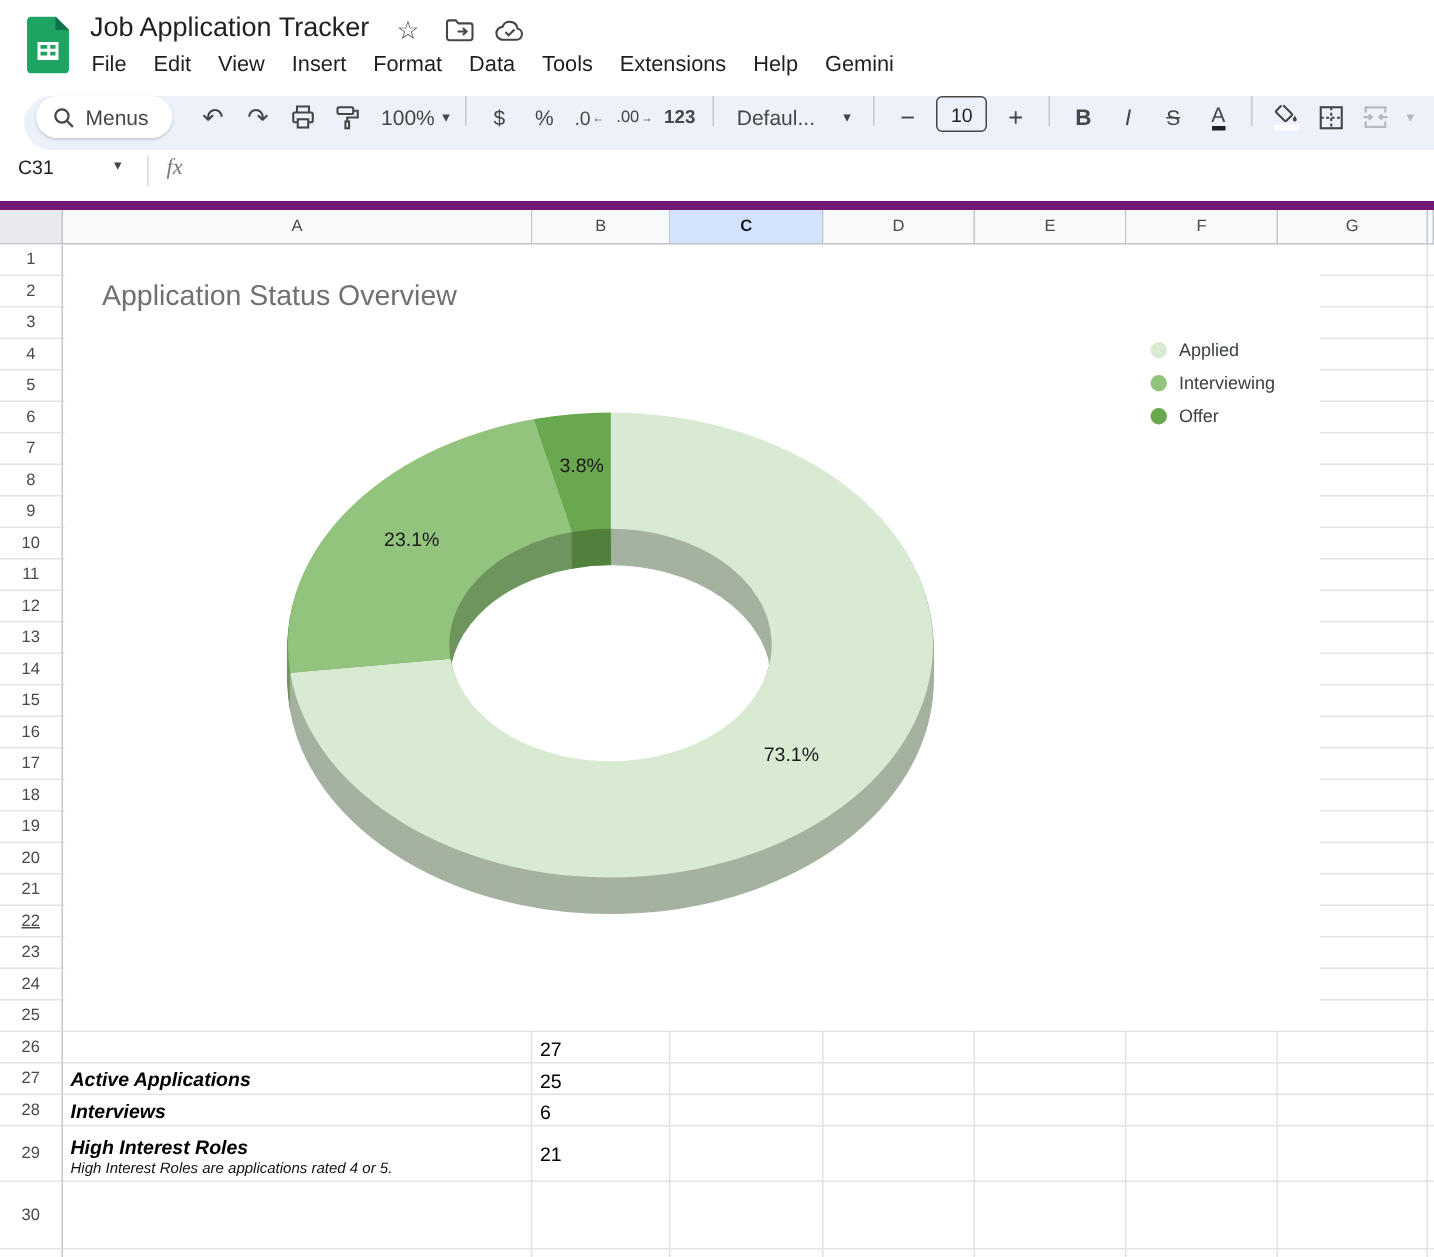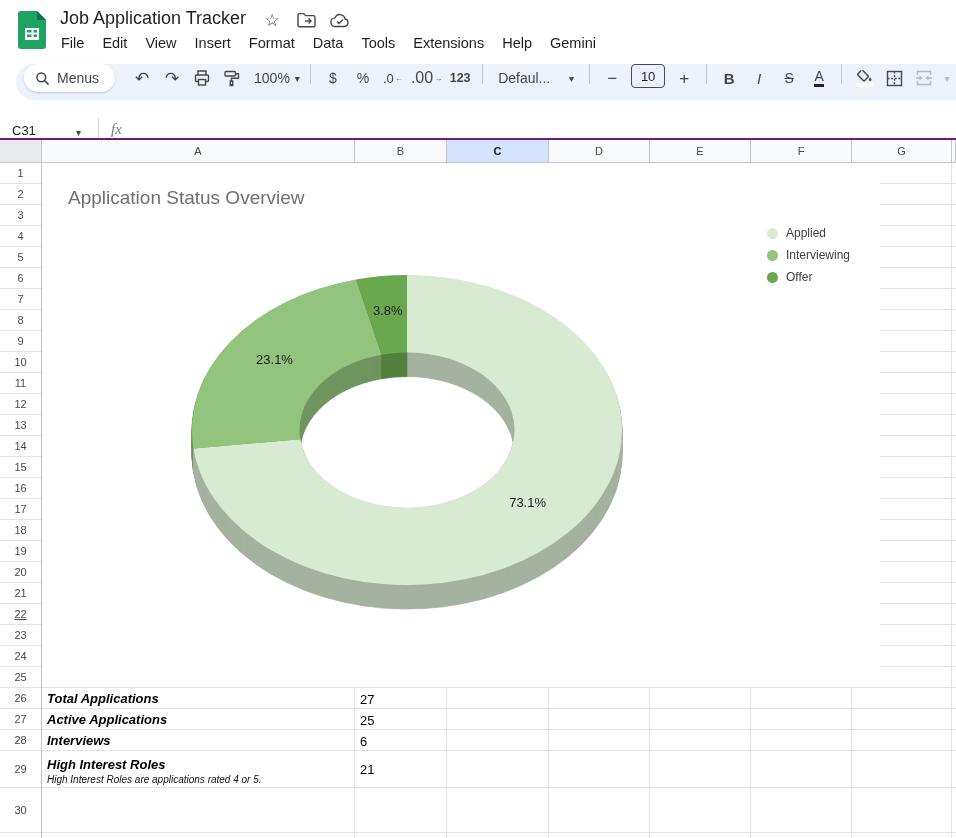--- a/index.html
+++ b/index.html
@@ -35,21 +35,21 @@
   .b-ic{font-weight:700;font-size:15px}
   .i-ic{font-style:italic;font-size:15px}
   .s-ic{text-decoration:line-through;font-size:14px}
   .a-ic{font-size:14px;font-weight:500;line-height:1;padding-bottom:1px;border-bottom:3.5px solid #202124}
   .bucket-wrap{display:flex;flex-direction:column;align-items:center}
   .white-bar{width:17px;height:3.5px;background:#fdfdfd;border-radius:1px;margin-top:1px}
   .muted{color:#b6bac0}
 
   
   .formulabar{position:absolute;left:0;top:104px;width:956px;height:36px;background:#fff;
-    border-bottom:2px solid #701a75;display:flex;align-items:flex-end}
+    border-bottom:6px solid #701a75;display:flex;align-items:flex-start}
   .name-box{width:76px;padding-left:12px;font-size:13px;color:#202124}
   .nb-dd{margin-left:0;font-size:10px;color:#444746;width:20px}
   .fb-div{width:1px;height:20px;background:#d5d8db;margin:0 6px 0 2px}
   .fx{font-family:"Liberation Serif",serif;font-style:italic;font-size:15px;color:#747a80;padding-left:6px}
 
   
   .corner{position:absolute;left:0;top:140px;width:42px;height:23px;background:#e8eaed;
     border-right:1px solid #c2c5c9;border-bottom:1px solid #c2c5c9}
   .col-headers{position:absolute;left:0;top:140px;width:956px;height:23px}
   .col-h{position:absolute;top:0;height:23px;background:#f8f9fa;border-right:1px solid #c2c5c9;
@@ -160,21 +160,21 @@
         <span>$</span>
       </button>
     <button class="tb">
         <span>%</span>
       </button>
     <button class="tb">
         <span style="font-size:13px">.0</span>
         <span class="mini">←</span>
       </button>
     <button class="tb">
-        <span style="font-size:16px">.00</span>
+        <span style="font-size:11px">.00</span>
         <span class="mini">→</span>
       </button>
     <button class="tb">
         <span style="font-size:12.5px;font-weight:600">123</span>
       </button>
     <div class="divider"></div>
     <div class="tb fontsel">
       <span>Defaul...</span>
       <span class="dd">▾</span>
     </div>
@@ -367,23 +367,20 @@
           <span class="lg-label">Interviewing</span>
         </div>
         <div class="lg-item">
           <span class="lg-dot" style="background: rgb(106, 168, 79);"></span>
           <span class="lg-label">Offer</span>
         </div>
       </div>
   </div>
 
   <div class="layer">
-      <div class="cell" style="top: 688px; height: 21px; left: 42px; width: 313px;">
-        <div class="clabel">Total Applications</div>
-      </div>
       <div class="cell valcell" style="top: 688px; height: 21px; left: 355px; width: 92px;">27</div>
       <div class="cell" style="top: 709px; height: 21px; left: 42px; width: 313px;">
         <div class="clabel">Active Applications</div>
       </div>
       <div class="cell valcell" style="top: 709px; height: 21px; left: 355px; width: 92px;">25</div>
       <div class="cell" style="top: 730px; height: 21px; left: 42px; width: 313px;">
         <div class="clabel">Interviews</div>
       </div>
       <div class="cell valcell" style="top: 730px; height: 21px; left: 355px; width: 92px;">6</div>
       <div class="cell" style="top: 751px; height: 37px; left: 42px; width: 313px;">

